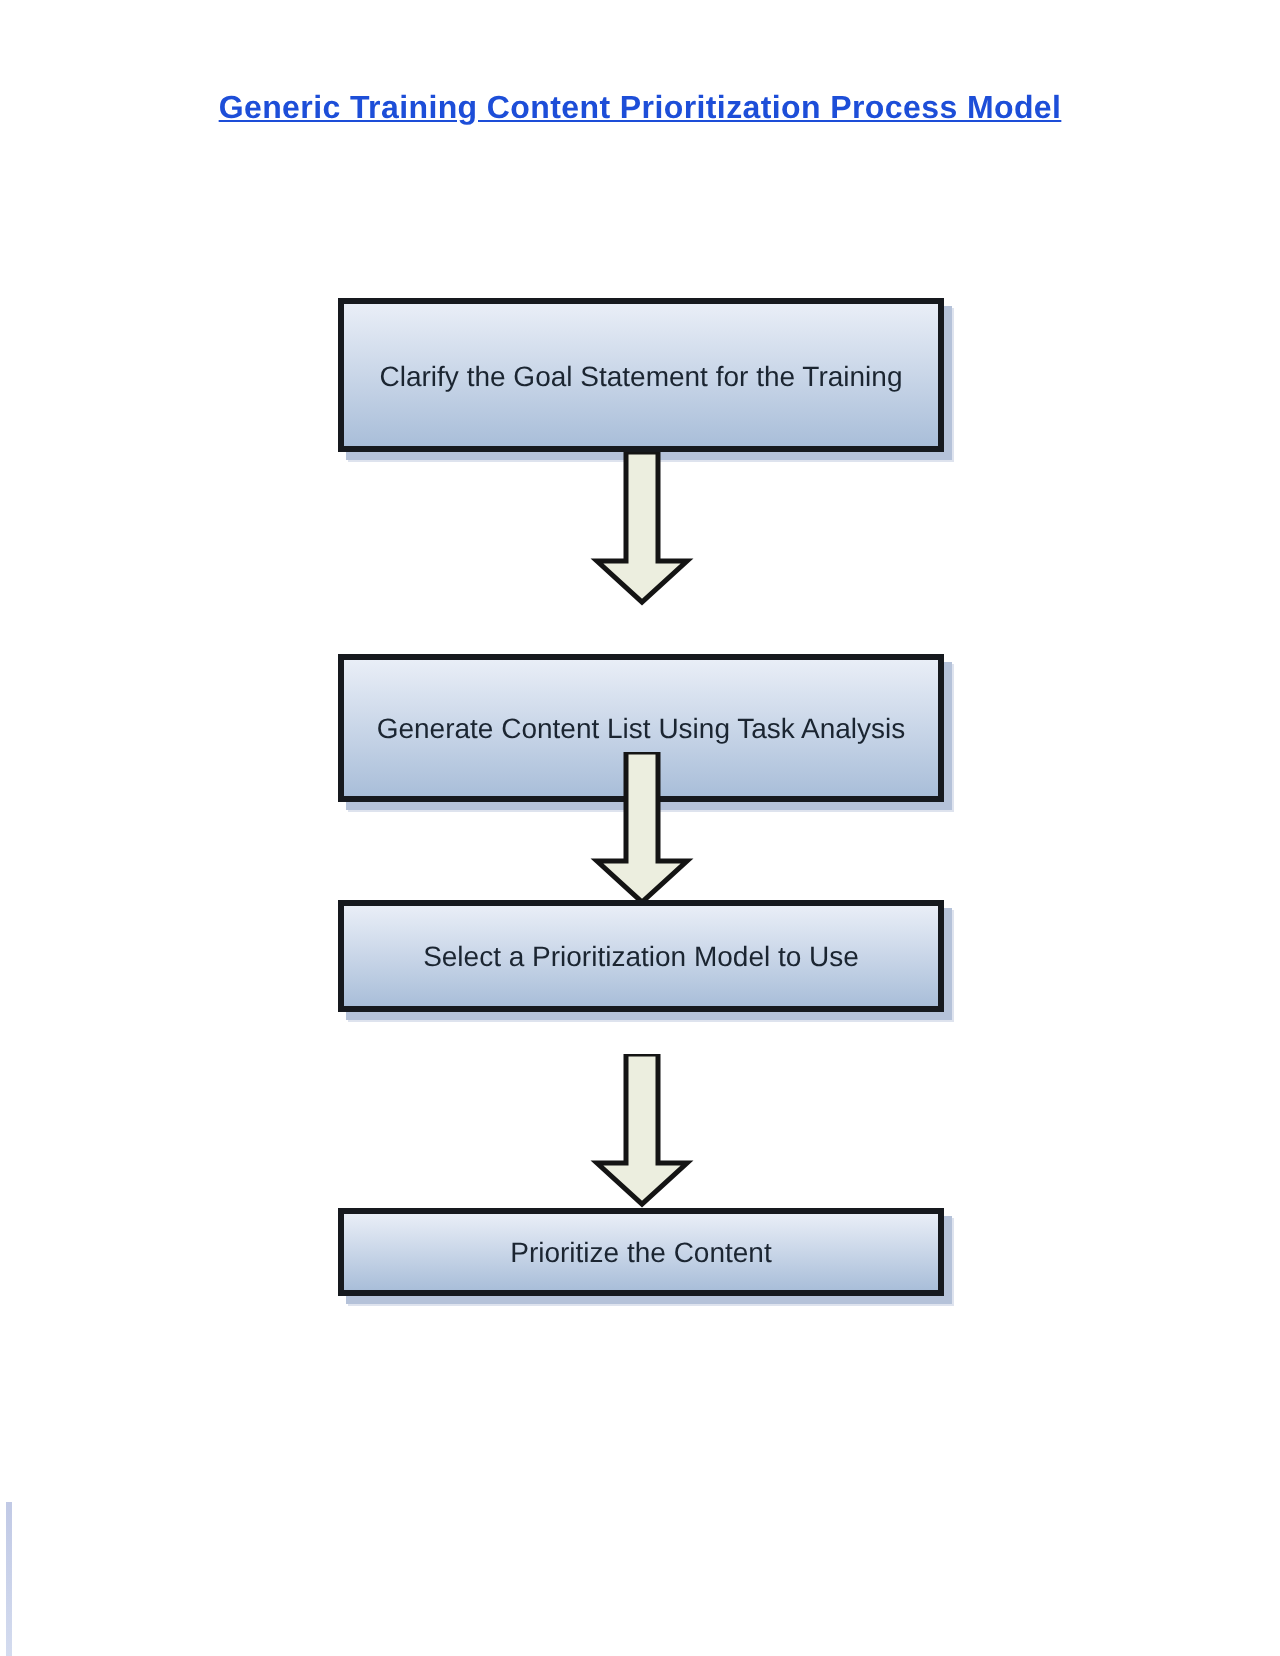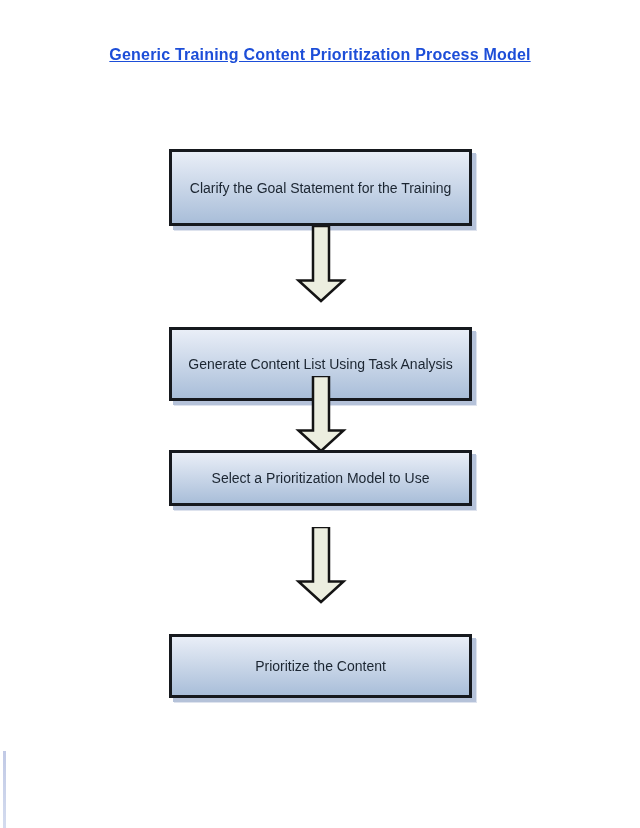--- a/index.html
+++ b/index.html
@@ -44,21 +44,21 @@
   }
   .flow-box .label {
     font-size: 14px;
     color: var(--box_text, #1b2531);
     text-align: left;
     padding: 0 10px;
   }
   .box-1 { top: 149px; height: 77px; }
   .box-2 { top: 303px; height: 74px; margin-top: 24px; }
   .box-3 { top: 450px; height: 56px; }
-  .box-4 { top: 604px; height: 64px; margin-top: 30px; }
+  .box-4 { top: 604px; height: 44px; }
   .down-arrow {
     position: absolute;
     left: 295px;
     width: 52px;
     height: 77px;
   }
   .arrow-1 { top: 226px; }
   .arrow-2 { top: 376px; }
   .arrow-3 { top: 527px; }
   .down-arrow path {

